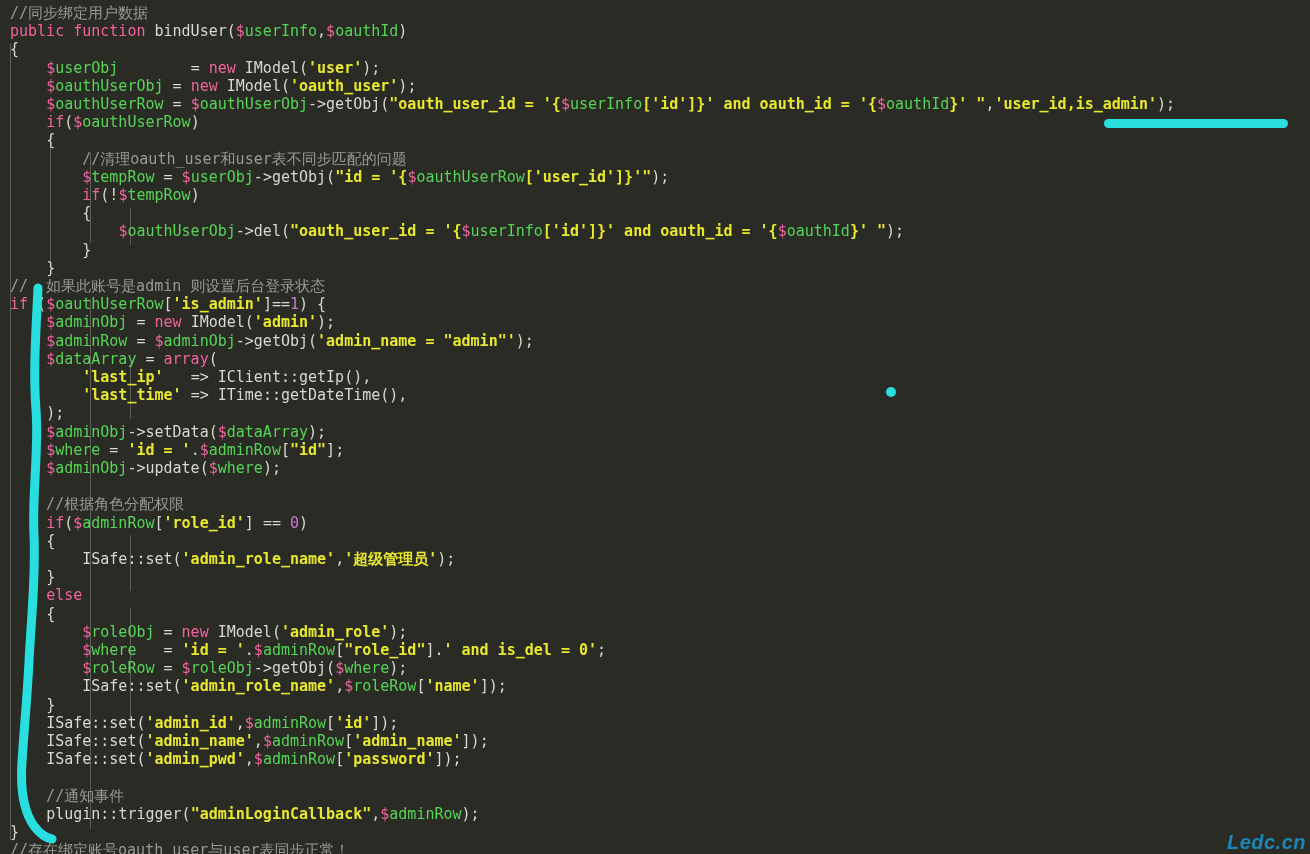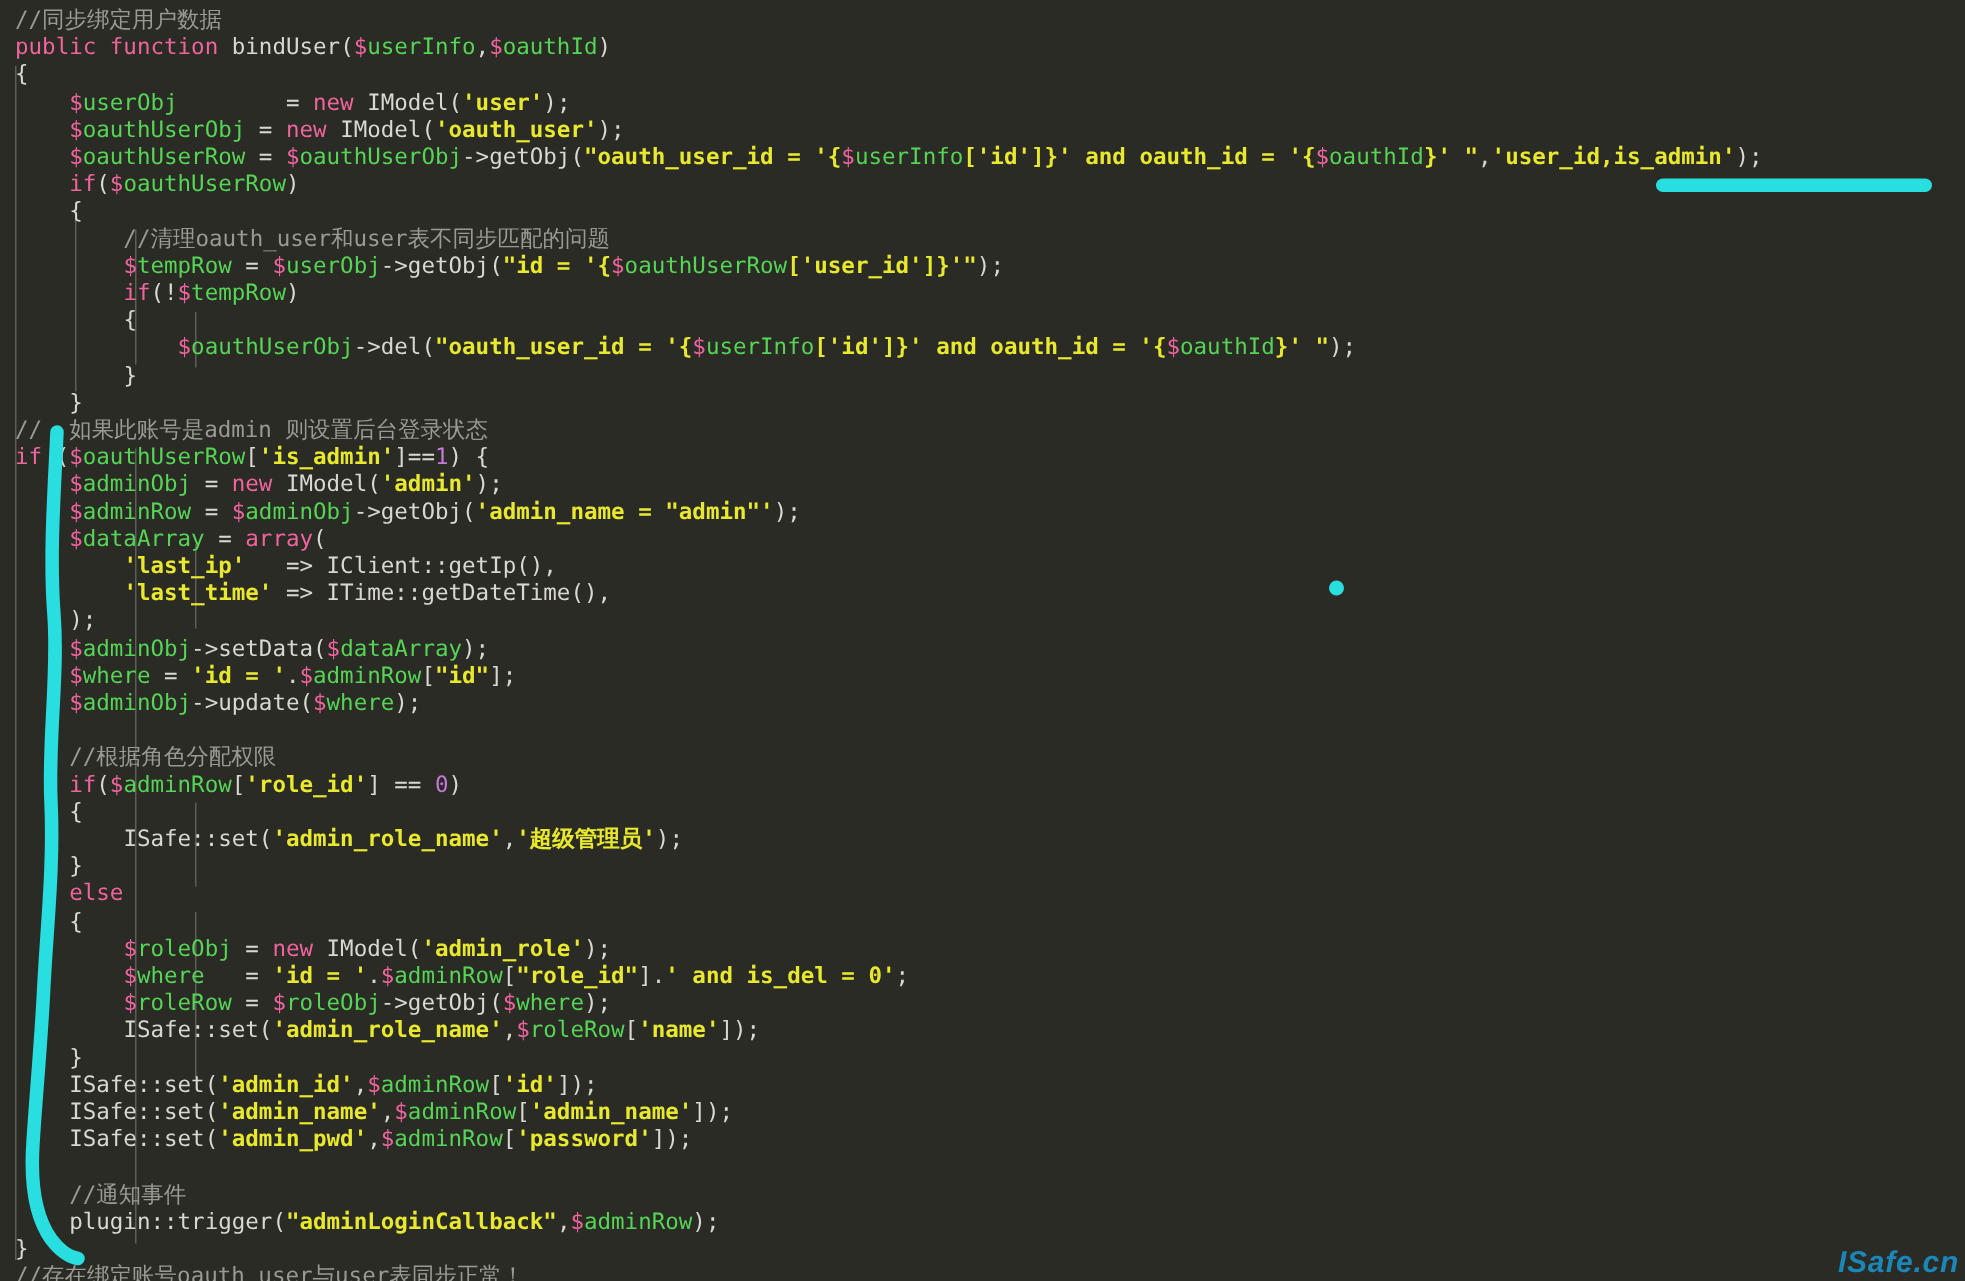--- a/index.html
+++ b/index.html
@@ -110,15 +110,15 @@
   <pre id="code"><div class="line" style="top: 4px;"><span class="cmt">//同步绑定用户数据</span></div><div class="line" style="top: 22.2px;"><span class="kw">public</span><span class="pl"> </span><span class="kw">function</span><span class="pl"> </span><span class="fn">bindUser</span><span class="pl">(</span><span class="sig">$</span><span class="var">userInfo</span><span class="pl">,</span><span class="sig">$</span><span class="var">oauthId</span><span class="pl">)</span></div><div class="line" style="top: 40.4px;"><span class="pl">{</span></div><div class="line" style="top: 58.6px;"><span class="pl"> </span><span class="pl"> </span><span class="pl"> </span><span class="pl"> </span><span class="sig">$</span><span class="var">userObj</span><span class="pl"> </span><span class="pl"> </span><span class="pl"> </span><span class="pl"> </span><span class="pl"> </span><span class="pl"> </span><span class="pl"> </span><span class="pl"> </span><span class="pl">=</span><span class="pl"> </span><span class="kw">new</span><span class="pl"> </span><span class="fn">IModel</span><span class="pl">(</span><span class="str">'user'</span><span class="pl">)</span><span class="pl">;</span></div><div class="line" style="top: 76.8px;"><span class="pl"> </span><span class="pl"> </span><span class="pl"> </span><span class="pl"> </span><span class="sig">$</span><span class="var">oauthUserObj</span><span class="pl"> </span><span class="pl">=</span><span class="pl"> </span><span class="kw">new</span><span class="pl"> </span><span class="fn">IModel</span><span class="pl">(</span><span class="str">'oauth_user'</span><span class="pl">)</span><span class="pl">;</span></div><div class="line" style="top: 95px;"><span class="pl"> </span><span class="pl"> </span><span class="pl"> </span><span class="pl"> </span><span class="sig">$</span><span class="var">oauthUserRow</span><span class="pl"> </span><span class="pl">=</span><span class="pl"> </span><span class="sig">$</span><span class="var">oauthUserObj</span><span class="pl">-</span><span class="pl">&gt;</span><span class="fn">getObj</span><span class="pl">(</span><span class="str">"oauth_user_id = '{</span><span class="sig">$</span><span class="var">userInfo</span><span class="str">['id']}' and oauth_id = '{</span><span class="sig">$</span><span class="var">oauthId</span><span class="str">}' "</span><span class="pl">,</span><span class="str">'user_id,is_admin'</span><span class="pl">)</span><span class="pl">;</span></div><div class="line" style="top: 113.2px;"><span class="pl"> </span><span class="pl"> </span><span class="pl"> </span><span class="pl"> </span><span class="kw">if</span><span class="pl">(</span><span class="sig">$</span><span class="var">oauthUserRow</span><span class="pl">)</span></div><div class="line" style="top: 131.4px;"><span class="pl"> </span><span class="pl"> </span><span class="pl"> </span><span class="pl"> </span><span class="pl">{</span></div><div class="line" style="top: 149.6px;"><span class="cmt">        //清理oauth_user和user表不同步匹配的问题</span></div><div class="line" style="top: 167.8px;"><span class="pl"> </span><span class="pl"> </span><span class="pl"> </span><span class="pl"> </span><span class="pl"> </span><span class="pl"> </span><span class="pl"> </span><span class="pl"> </span><span class="sig">$</span><span class="var">tempRow</span><span class="pl"> </span><span class="pl">=</span><span class="pl"> </span><span class="sig">$</span><span class="var">userObj</span><span class="pl">-</span><span class="pl">&gt;</span><span class="fn">getObj</span><span class="pl">(</span><span class="str">"id = '{</span><span class="sig">$</span><span class="var">oauthUserRow</span><span class="str">['user_id']}'"</span><span class="pl">)</span><span class="pl">;</span></div><div class="line" style="top: 186px;"><span class="pl"> </span><span class="pl"> </span><span class="pl"> </span><span class="pl"> </span><span class="pl"> </span><span class="pl"> </span><span class="pl"> </span><span class="pl"> </span><span class="kw">if</span><span class="pl">(</span><span class="pl">!</span><span class="sig">$</span><span class="var">tempRow</span><span class="pl">)</span></div><div class="line" style="top: 204.2px;"><span class="pl"> </span><span class="pl"> </span><span class="pl"> </span><span class="pl"> </span><span class="pl"> </span><span class="pl"> </span><span class="pl"> </span><span class="pl"> </span><span class="pl">{</span></div><div class="line" style="top: 222.4px;"><span class="pl"> </span><span class="pl"> </span><span class="pl"> </span><span class="pl"> </span><span class="pl"> </span><span class="pl"> </span><span class="pl"> </span><span class="pl"> </span><span class="pl"> </span><span class="pl"> </span><span class="pl"> </span><span class="pl"> </span><span class="sig">$</span><span class="var">oauthUserObj</span><span class="pl">-</span><span class="pl">&gt;</span><span class="fn">del</span><span class="pl">(</span><span class="str">"oauth_user_id = '{</span><span class="sig">$</span><span class="var">userInfo</span><span class="str">['id']}' and oauth_id = '{</span><span class="sig">$</span><span class="var">oauthId</span><span class="str">}' "</span><span class="pl">)</span><span class="pl">;</span></div><div class="line" style="top: 240.6px;"><span class="pl"> </span><span class="pl"> </span><span class="pl"> </span><span class="pl"> </span><span class="pl"> </span><span class="pl"> </span><span class="pl"> </span><span class="pl"> </span><span class="pl">}</span></div><div class="line" style="top: 258.8px;"><span class="pl"> </span><span class="pl"> </span><span class="pl"> </span><span class="pl"> </span><span class="pl">}</span></div><div class="line" style="top: 277px;"><span class="cmt">//  如果此账号是admin 则设置后台登录状态</span></div><div class="line" style="top: 295.2px;"><span class="kw">if</span><span class="pl"> </span><span class="pl">(</span><span class="sig">$</span><span class="var">oauthUserRow</span><span class="pl">[</span><span class="str">'is_admin'</span><span class="pl">]</span><span class="pl">=</span><span class="pl">=</span><span class="num">1</span><span class="pl">)</span><span class="pl"> </span><span class="pl">{</span></div><div class="line" style="top: 313.4px;"><span class="pl"> </span><span class="pl"> </span><span class="pl"> </span><span class="pl"> </span><span class="sig">$</span><span class="var">adminObj</span><span class="pl"> </span><span class="pl">=</span><span class="pl"> </span><span class="kw">new</span><span class="pl"> </span><span class="fn">IModel</span><span class="pl">(</span><span class="str">'admin'</span><span class="pl">)</span><span class="pl">;</span></div><div class="line" style="top: 331.6px;"><span class="pl"> </span><span class="pl"> </span><span class="pl"> </span><span class="pl"> </span><span class="sig">$</span><span class="var">adminRow</span><span class="pl"> </span><span class="pl">=</span><span class="pl"> </span><span class="sig">$</span><span class="var">adminObj</span><span class="pl">-</span><span class="pl">&gt;</span><span class="fn">getObj</span><span class="pl">(</span><span class="str">'admin_name = "admin"'</span><span class="pl">)</span><span class="pl">;</span></div><div class="line" style="top: 349.8px;"><span class="pl"> </span><span class="pl"> </span><span class="pl"> </span><span class="pl"> </span><span class="sig">$</span><span class="var">dataArray</span><span class="pl"> </span><span class="pl">=</span><span class="pl"> </span><span class="kw">array</span><span class="pl">(</span></div><div class="line" style="top: 368px;"><span class="pl"> </span><span class="pl"> </span><span class="pl"> </span><span class="pl"> </span><span class="pl"> </span><span class="pl"> </span><span class="pl"> </span><span class="pl"> </span><span class="str">'last_ip'</span><span class="pl"> </span><span class="pl"> </span><span class="pl"> </span><span class="pl">=</span><span class="pl">&gt;</span><span class="pl"> </span><span class="fn">IClient</span><span class="pl">:</span><span class="pl">:</span><span class="fn">getIp</span><span class="pl">(</span><span class="pl">)</span><span class="pl">,</span></div><div class="line" style="top: 386.2px;"><span class="pl"> </span><span class="pl"> </span><span class="pl"> </span><span class="pl"> </span><span class="pl"> </span><span class="pl"> </span><span class="pl"> </span><span class="pl"> </span><span class="str">'last_time'</span><span class="pl"> </span><span class="pl">=</span><span class="pl">&gt;</span><span class="pl"> </span><span class="fn">ITime</span><span class="pl">:</span><span class="pl">:</span><span class="fn">getDateTime</span><span class="pl">(</span><span class="pl">)</span><span class="pl">,</span></div><div class="line" style="top: 404.4px;"><span class="pl"> </span><span class="pl"> </span><span class="pl"> </span><span class="pl"> </span><span class="pl">)</span><span class="pl">;</span></div><div class="line" style="top: 422.6px;"><span class="pl"> </span><span class="pl"> </span><span class="pl"> </span><span class="pl"> </span><span class="sig">$</span><span class="var">adminObj</span><span class="pl">-</span><span class="pl">&gt;</span><span class="fn">setData</span><span class="pl">(</span><span class="sig">$</span><span class="var">dataArray</span><span class="pl">)</span><span class="pl">;</span></div><div class="line" style="top: 440.8px;"><span class="pl"> </span><span class="pl"> </span><span class="pl"> </span><span class="pl"> </span><span class="sig">$</span><span class="var">where</span><span class="pl"> </span><span class="pl">=</span><span class="pl"> </span><span class="str">'id = '</span><span class="pl">.</span><span class="sig">$</span><span class="var">adminRow</span><span class="pl">[</span><span class="str">"id"</span><span class="pl">]</span><span class="pl">;</span></div><div class="line" style="top: 459px;"><span class="pl"> </span><span class="pl"> </span><span class="pl"> </span><span class="pl"> </span><span class="sig">$</span><span class="var">adminObj</span><span class="pl">-</span><span class="pl">&gt;</span><span class="fn">update</span><span class="pl">(</span><span class="sig">$</span><span class="var">where</span><span class="pl">)</span><span class="pl">;</span></div><div class="line" style="top: 477.2px;"></div><div class="line" style="top: 495.4px;"><span class="cmt">    //根据角色分配权限</span></div><div class="line" style="top: 513.6px;"><span class="pl"> </span><span class="pl"> </span><span class="pl"> </span><span class="pl"> </span><span class="kw">if</span><span class="pl">(</span><span class="sig">$</span><span class="var">adminRow</span><span class="pl">[</span><span class="str">'role_id'</span><span class="pl">]</span><span class="pl"> </span><span class="pl">=</span><span class="pl">=</span><span class="pl"> </span><span class="num">0</span><span class="pl">)</span></div><div class="line" style="top: 531.8px;"><span class="pl"> </span><span class="pl"> </span><span class="pl"> </span><span class="pl"> </span><span class="pl">{</span></div><div class="line" style="top: 550px;"><span class="pl"> </span><span class="pl"> </span><span class="pl"> </span><span class="pl"> </span><span class="pl"> </span><span class="pl"> </span><span class="pl"> </span><span class="pl"> </span><span class="fn">ISafe</span><span class="pl">:</span><span class="pl">:</span><span class="fn">set</span><span class="pl">(</span><span class="str">'admin_role_name'</span><span class="pl">,</span><span class="str">'超级管理员'</span><span class="pl">)</span><span class="pl">;</span></div><div class="line" style="top: 568.2px;"><span class="pl"> </span><span class="pl"> </span><span class="pl"> </span><span class="pl"> </span><span class="pl">}</span></div><div class="line" style="top: 586.4px;"><span class="pl"> </span><span class="pl"> </span><span class="pl"> </span><span class="pl"> </span><span class="kw">else</span></div><div class="line" style="top: 604.6px;"><span class="pl"> </span><span class="pl"> </span><span class="pl"> </span><span class="pl"> </span><span class="pl">{</span></div><div class="line" style="top: 622.8px;"><span class="pl"> </span><span class="pl"> </span><span class="pl"> </span><span class="pl"> </span><span class="pl"> </span><span class="pl"> </span><span class="pl"> </span><span class="pl"> </span><span class="sig">$</span><span class="var">roleObj</span><span class="pl"> </span><span class="pl">=</span><span class="pl"> </span><span class="kw">new</span><span class="pl"> </span><span class="fn">IModel</span><span class="pl">(</span><span class="str">'admin_role'</span><span class="pl">)</span><span class="pl">;</span></div><div class="line" style="top: 641px;"><span class="pl"> </span><span class="pl"> </span><span class="pl"> </span><span class="pl"> </span><span class="pl"> </span><span class="pl"> </span><span class="pl"> </span><span class="pl"> </span><span class="sig">$</span><span class="var">where</span><span class="pl"> </span><span class="pl"> </span><span class="pl"> </span><span class="pl">=</span><span class="pl"> </span><span class="str">'id = '</span><span class="pl">.</span><span class="sig">$</span><span class="var">adminRow</span><span class="pl">[</span><span class="str">"role_id"</span><span class="pl">]</span><span class="pl">.</span><span class="str">' and is_del = 0'</span><span class="pl">;</span></div><div class="line" style="top: 659.2px;"><span class="pl"> </span><span class="pl"> </span><span class="pl"> </span><span class="pl"> </span><span class="pl"> </span><span class="pl"> </span><span class="pl"> </span><span class="pl"> </span><span class="sig">$</span><span class="var">roleRow</span><span class="pl"> </span><span class="pl">=</span><span class="pl"> </span><span class="sig">$</span><span class="var">roleObj</span><span class="pl">-</span><span class="pl">&gt;</span><span class="fn">getObj</span><span class="pl">(</span><span class="sig">$</span><span class="var">where</span><span class="pl">)</span><span class="pl">;</span></div><div class="line" style="top: 677.4px;"><span class="pl"> </span><span class="pl"> </span><span class="pl"> </span><span class="pl"> </span><span class="pl"> </span><span class="pl"> </span><span class="pl"> </span><span class="pl"> </span><span class="fn">ISafe</span><span class="pl">:</span><span class="pl">:</span><span class="fn">set</span><span class="pl">(</span><span class="str">'admin_role_name'</span><span class="pl">,</span><span class="sig">$</span><span class="var">roleRow</span><span class="pl">[</span><span class="str">'name'</span><span class="pl">]</span><span class="pl">)</span><span class="pl">;</span></div><div class="line" style="top: 695.6px;"><span class="pl"> </span><span class="pl"> </span><span class="pl"> </span><span class="pl"> </span><span class="pl">}</span></div><div class="line" style="top: 713.8px;"><span class="pl"> </span><span class="pl"> </span><span class="pl"> </span><span class="pl"> </span><span class="fn">ISafe</span><span class="pl">:</span><span class="pl">:</span><span class="fn">set</span><span class="pl">(</span><span class="str">'admin_id'</span><span class="pl">,</span><span class="sig">$</span><span class="var">adminRow</span><span class="pl">[</span><span class="str">'id'</span><span class="pl">]</span><span class="pl">)</span><span class="pl">;</span></div><div class="line" style="top: 732px;"><span class="pl"> </span><span class="pl"> </span><span class="pl"> </span><span class="pl"> </span><span class="fn">ISafe</span><span class="pl">:</span><span class="pl">:</span><span class="fn">set</span><span class="pl">(</span><span class="str">'admin_name'</span><span class="pl">,</span><span class="sig">$</span><span class="var">adminRow</span><span class="pl">[</span><span class="str">'admin_name'</span><span class="pl">]</span><span class="pl">)</span><span class="pl">;</span></div><div class="line" style="top: 750.2px;"><span class="pl"> </span><span class="pl"> </span><span class="pl"> </span><span class="pl"> </span><span class="fn">ISafe</span><span class="pl">:</span><span class="pl">:</span><span class="fn">set</span><span class="pl">(</span><span class="str">'admin_pwd'</span><span class="pl">,</span><span class="sig">$</span><span class="var">adminRow</span><span class="pl">[</span><span class="str">'password'</span><span class="pl">]</span><span class="pl">)</span><span class="pl">;</span></div><div class="line" style="top: 768.4px;"></div><div class="line" style="top: 786.6px;"><span class="cmt">    //通知事件</span></div><div class="line" style="top: 804.8px;"><span class="pl"> </span><span class="pl"> </span><span class="pl"> </span><span class="pl"> </span><span class="fn">plugin</span><span class="pl">:</span><span class="pl">:</span><span class="fn">trigger</span><span class="pl">(</span><span class="str">"adminLoginCallback"</span><span class="pl">,</span><span class="sig">$</span><span class="var">adminRow</span><span class="pl">)</span><span class="pl">;</span></div><div class="line" style="top: 823px;"><span class="pl">}</span></div><div class="line" style="top: 841.2px;"><span class="cmt">//存在绑定账号oauth_user与user表同步正常！</span></div></pre>
 
   <div id="annotations">
     <div class="underline-mark" style="left: 1104px; top: 119px; width: 184px; height: 9px;"></div>
     <div class="dot-mark" style="left: 886px; top: 387px; width: 10px; height: 10px;"></div>
     <svg class="stroke-svg" width="1310" height="854" viewBox="0 0 1310 854">
       <path id="stroke-path" fill="none" stroke="#28dede" stroke-width="9" stroke-linecap="round" stroke-linejoin="round" d="M38,288 C36,330 33,372 36,410 C39,450 32,492 34,535 C36,578 31,620 29,662 C27,700 24,730 22,762 C20,792 24,812 34,826 C40,834 46,838 52,839"></path>
     </svg>
   </div>
 
-  <div class="watermark">ISafe.cn</div>
+  <div class="watermark">Ledc.cn</div>
 
 </div>
 
 </body></html>

